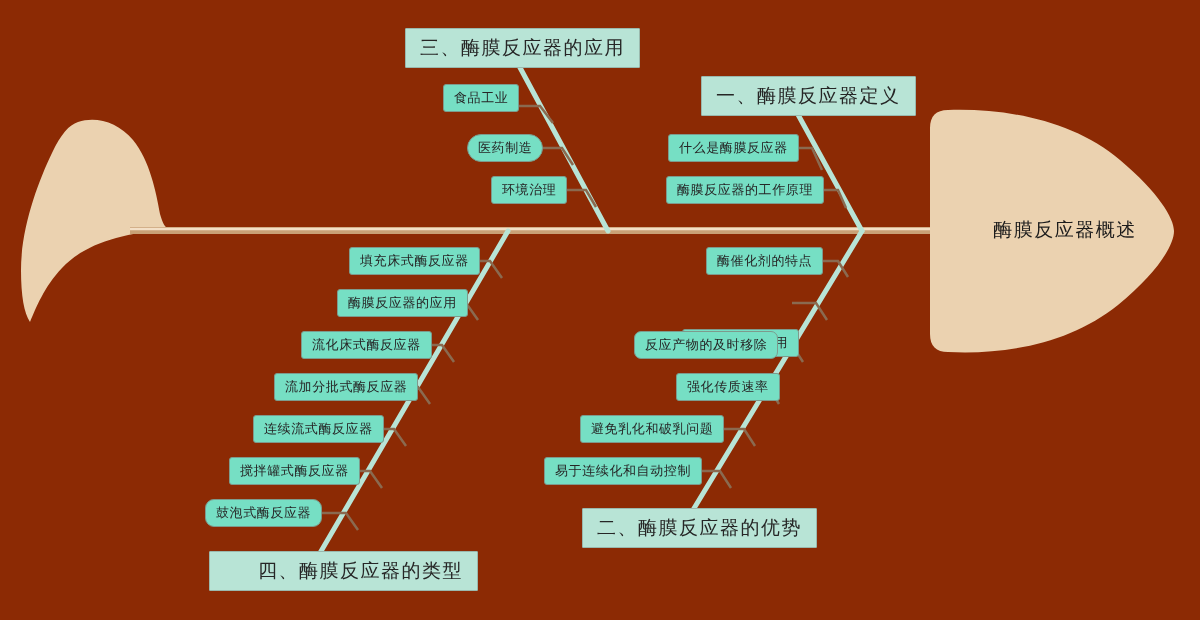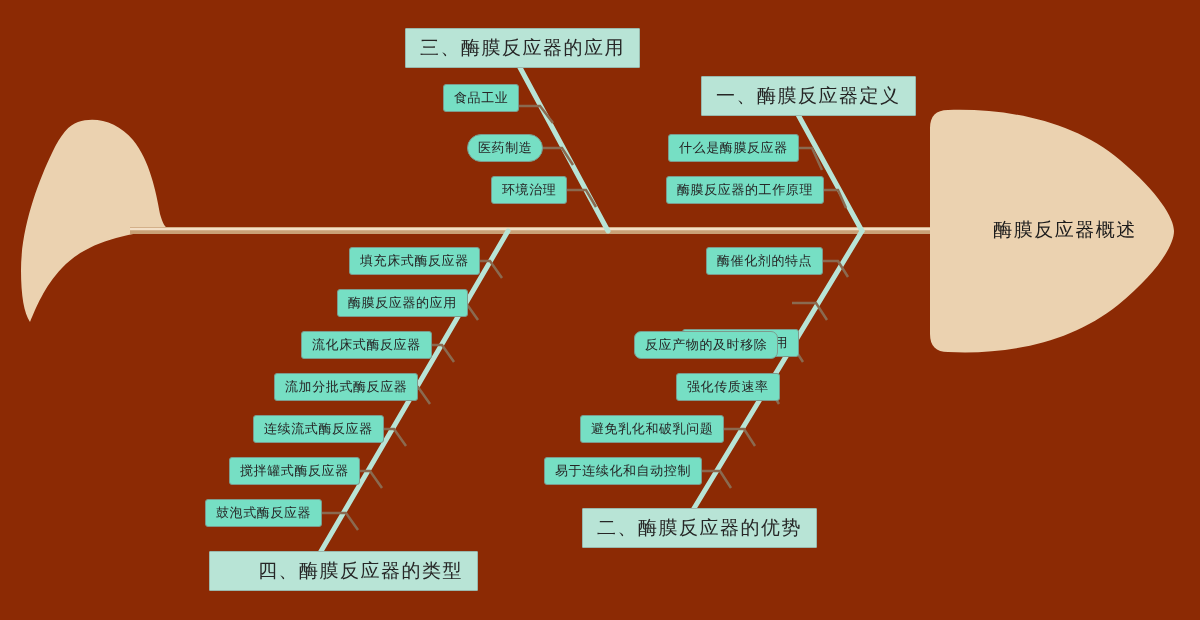--- a/index.html
+++ b/index.html
@@ -141,13 +141,13 @@
 <div class="node leaf-box" style="left:647px; top:373px;margin-left:29px;">强化传质速率</div>
 <div class="node leaf-box" style="left:580px; top:415px;">避免乳化和破乳问题</div>
 <div class="node leaf-box" style="left:544px; top:457px;">易于连续化和自动控制</div>
 
 <div class="node leaf-box" style="left:349px; top:247px;">填充床式酶反应器</div>
 <div class="node leaf-box" style="left:337px; top:289px;">酶膜反应器的应用</div>
 <div class="node leaf-box" style="left:301px; top:331px;">流化床式酶反应器</div>
 <div class="node leaf-box" style="left:274px; top:373px;">流加分批式酶反应器</div>
 <div class="node leaf-box" style="left:253px; top:415px;">连续流式酶反应器</div>
 <div class="node leaf-box" style="left:229px; top:457px;">搅拌罐式酶反应器</div>
-<div class="node leaf-box" style="left:205px; top:499px;">鼓泡式酶反应器</div>
+<div class="node leaf-box" style="left:205px; top:499px;border-radius:9px;">鼓泡式酶反应器</div>
 
 </body></html>

